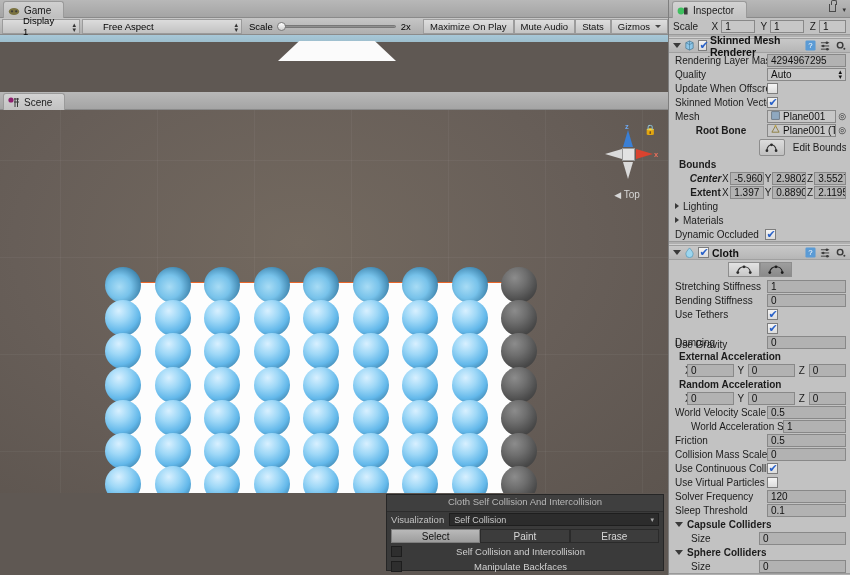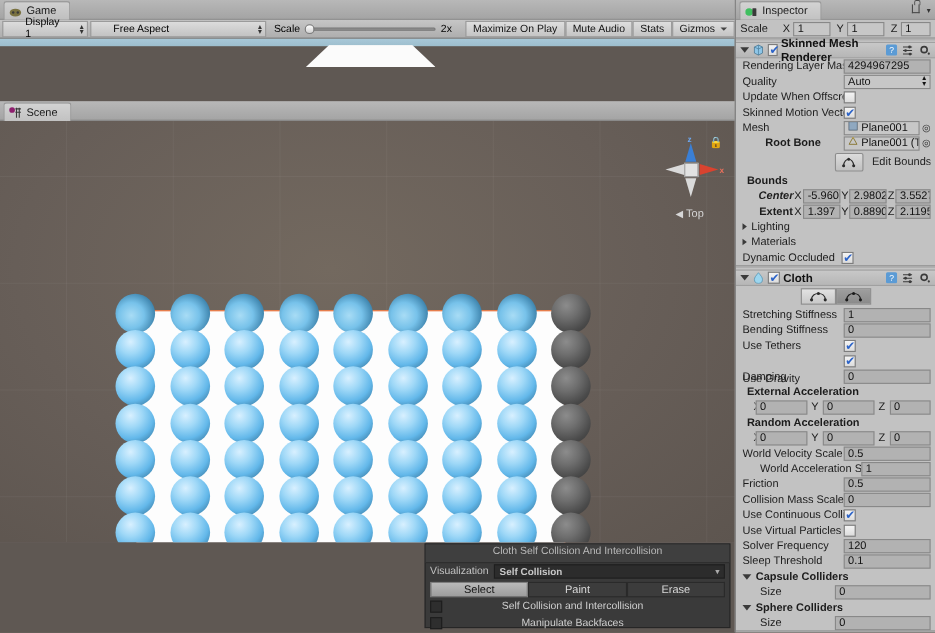--- a/index.html
+++ b/index.html
@@ -105,21 +105,21 @@
 
   
   #cloth-panel { position:absolute; left:386px; top:494px; width:278px; height:77px;
     background:#3a3a3a; border:1px solid #262626; }
   .cp-title { height:17px; line-height:13px; text-align:center; font-size:9.5px;
     color:#b8b8b8; background:#3f3f3f; border-bottom:1px solid #2d2d2d; }
   .cp-row { display:flex; align-items:center; height:15px; padding:0 4px; gap:5px; }
   .cp-lab { font-size:9.5px; color:#c2c2c2; }
   .cp-select { flex:1; height:13px; background:#2c2c2c; border:1px solid #1e1e1e;
     color:#c8c8c8; font-size:9px; display:flex; align-items:center; padding:0 4px;
-    position:relative;font-weight:bold; }
+    position:relative; }
   .cp-select::after { content:"▾"; position:absolute; right:4px; font-size:7px; color:#aaa; }
   .cp-seg { display:flex; margin:2px 4px 1px; height:14px; }
   .cp-seg div { flex:1; text-align:center; line-height:14px; font-size:10px;
     color:#d8d8d8; background:#3c3c3c; border:1px solid #2a2a2a; }
   .cp-seg div.active { background:linear-gradient(#b9b9b9,#9d9d9d); color:#111;
     border-color:#7e7e7e; }
   .cp-crow { display:flex; align-items:center; height:15px; padding:0 4px; }
   .cp-check { width:11px;height:11px; background:#2e2e2e; border:1px solid #1d1d1d; }
   .cp-ctext { flex:1; text-align:center; font-size:9.5px; color:#cfcfcf; padding-right:20px;}
 

